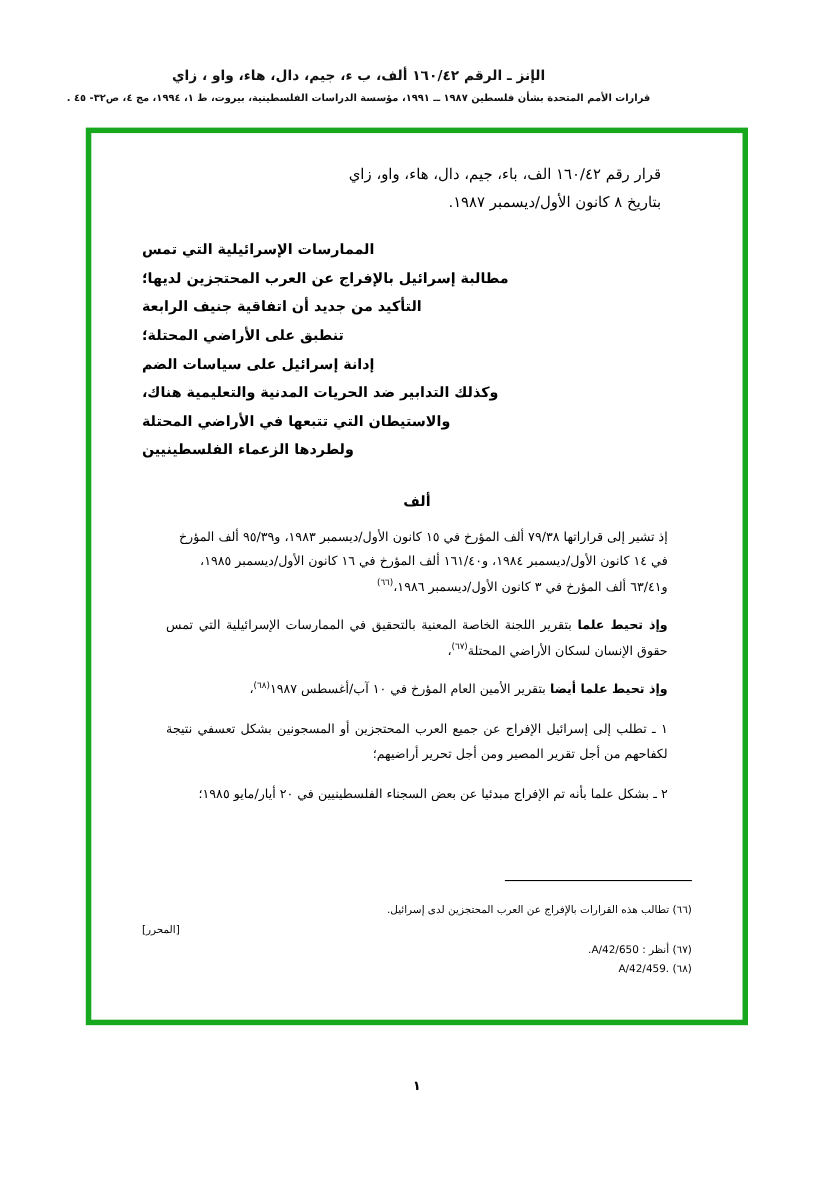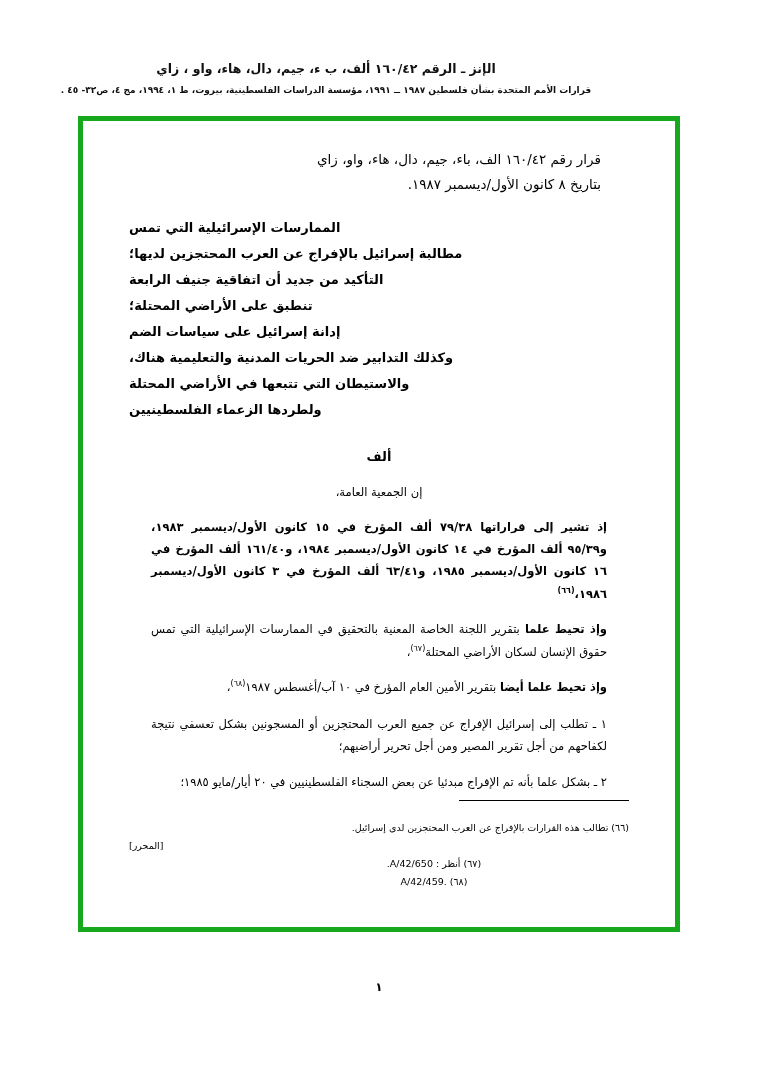--- a/index.html
+++ b/index.html
@@ -104,22 +104,22 @@
 
   .para {
     font-size: 11.5px;
     line-height: 1.95;
     text-align: justify;
     text-align-last: right;
     margin: 13px 0 0 0;
     padding: 0 22px 0 22px;
   }
   .para.recall {
+    text-align: right;
     text-align-last: right;
-    font-weight: bold;
   }
   .para .lead {
     font-weight: bold;
   }
   .fn-ref {
     font-size: 8px;
     vertical-align: super;
   }
 
   .para-num {
@@ -148,21 +148,21 @@
     font-size: 9.5px;
     line-height: 1.9;
   }
   .footnotes .fn {
     text-align: right;
   }
   .footnotes .fn.indent-left {
     text-align: left;
   }
   .footnotes .fn.center-right {
-    text-align: center;
+    text-align: right;
     padding-left: 110px;
   }
 
   .page-number {
     position: absolute;
     top: 980px;
     left: 0;
     width: 758px;
     text-align: center;
     font-size: 12px;
@@ -193,21 +193,20 @@
         <div>التأكيد من جديد أن اتفاقية جنيف الرابعة</div>
         <div>تنطبق على الأراضي المحتلة؛</div>
         <div>إدانة إسرائيل على سياسات الضم</div>
         <div>وكذلك التدابير ضد الحريات المدنية والتعليمية هناك،</div>
         <div>والاستيطان التي تتبعها في الأراضي المحتلة</div>
         <div>ولطردها الزعماء الفلسطينيين</div>
       </div>
 
       <div class="section-letter">ألف</div>
 
-      <div class="assembly-line">إن الجمعية العامة،</div>
 
       <p class="para recall"><span>إذ تشير إلى قراراتها ٧٩/٣٨ ألف المؤرخ في ١٥ كانون الأول/ديسمبر ١٩٨٣، و٩٥/٣٩ ألف المؤرخ في ١٤ كانون الأول/ديسمبر ١٩٨٤، و١٦١/٤٠ ألف المؤرخ في ١٦ كانون الأول/ديسمبر ١٩٨٥، و٦٣/٤١ ألف المؤرخ في ٣ كانون الأول/ديسمبر ١٩٨٦،</span><span class="fn-ref">(٦٦)</span></p>
 
       <p class="para"><span class="lead">وإذ تحيط علما</span><span> بتقرير اللجنة الخاصة المعنية بالتحقيق في الممارسات الإسرائيلية التي تمس حقوق الإنسان لسكان الأراضي المحتلة</span><span class="fn-ref">(٦٧)</span><span>،</span></p>
 
       <p class="para"><span class="lead">وإذ تحيط علما أيضا</span><span> بتقرير الأمين العام المؤرخ في ١٠ آب/أغسطس ١٩٨٧</span><span class="fn-ref">(٦٨)</span><span>،</span></p>
 
       <p class="para-num"><span>١ ـ</span> <span class="lead">تطلب</span><span> إلى إسرائيل الإفراج عن جميع العرب المحتجزين أو المسجونين بشكل تعسفي نتيجة لكفاحهم من أجل تقرير المصير ومن أجل تحرير أراضيهم؛</span></p>
 
       <p class="para-num"><span>٢ ـ</span> <span class="lead">بشكل علما</span><span> بأنه تم الإفراج مبدئيا عن بعض السجناء الفلسطينيين في ٢٠ أيار/مايو ١٩٨٥؛</span></p>

